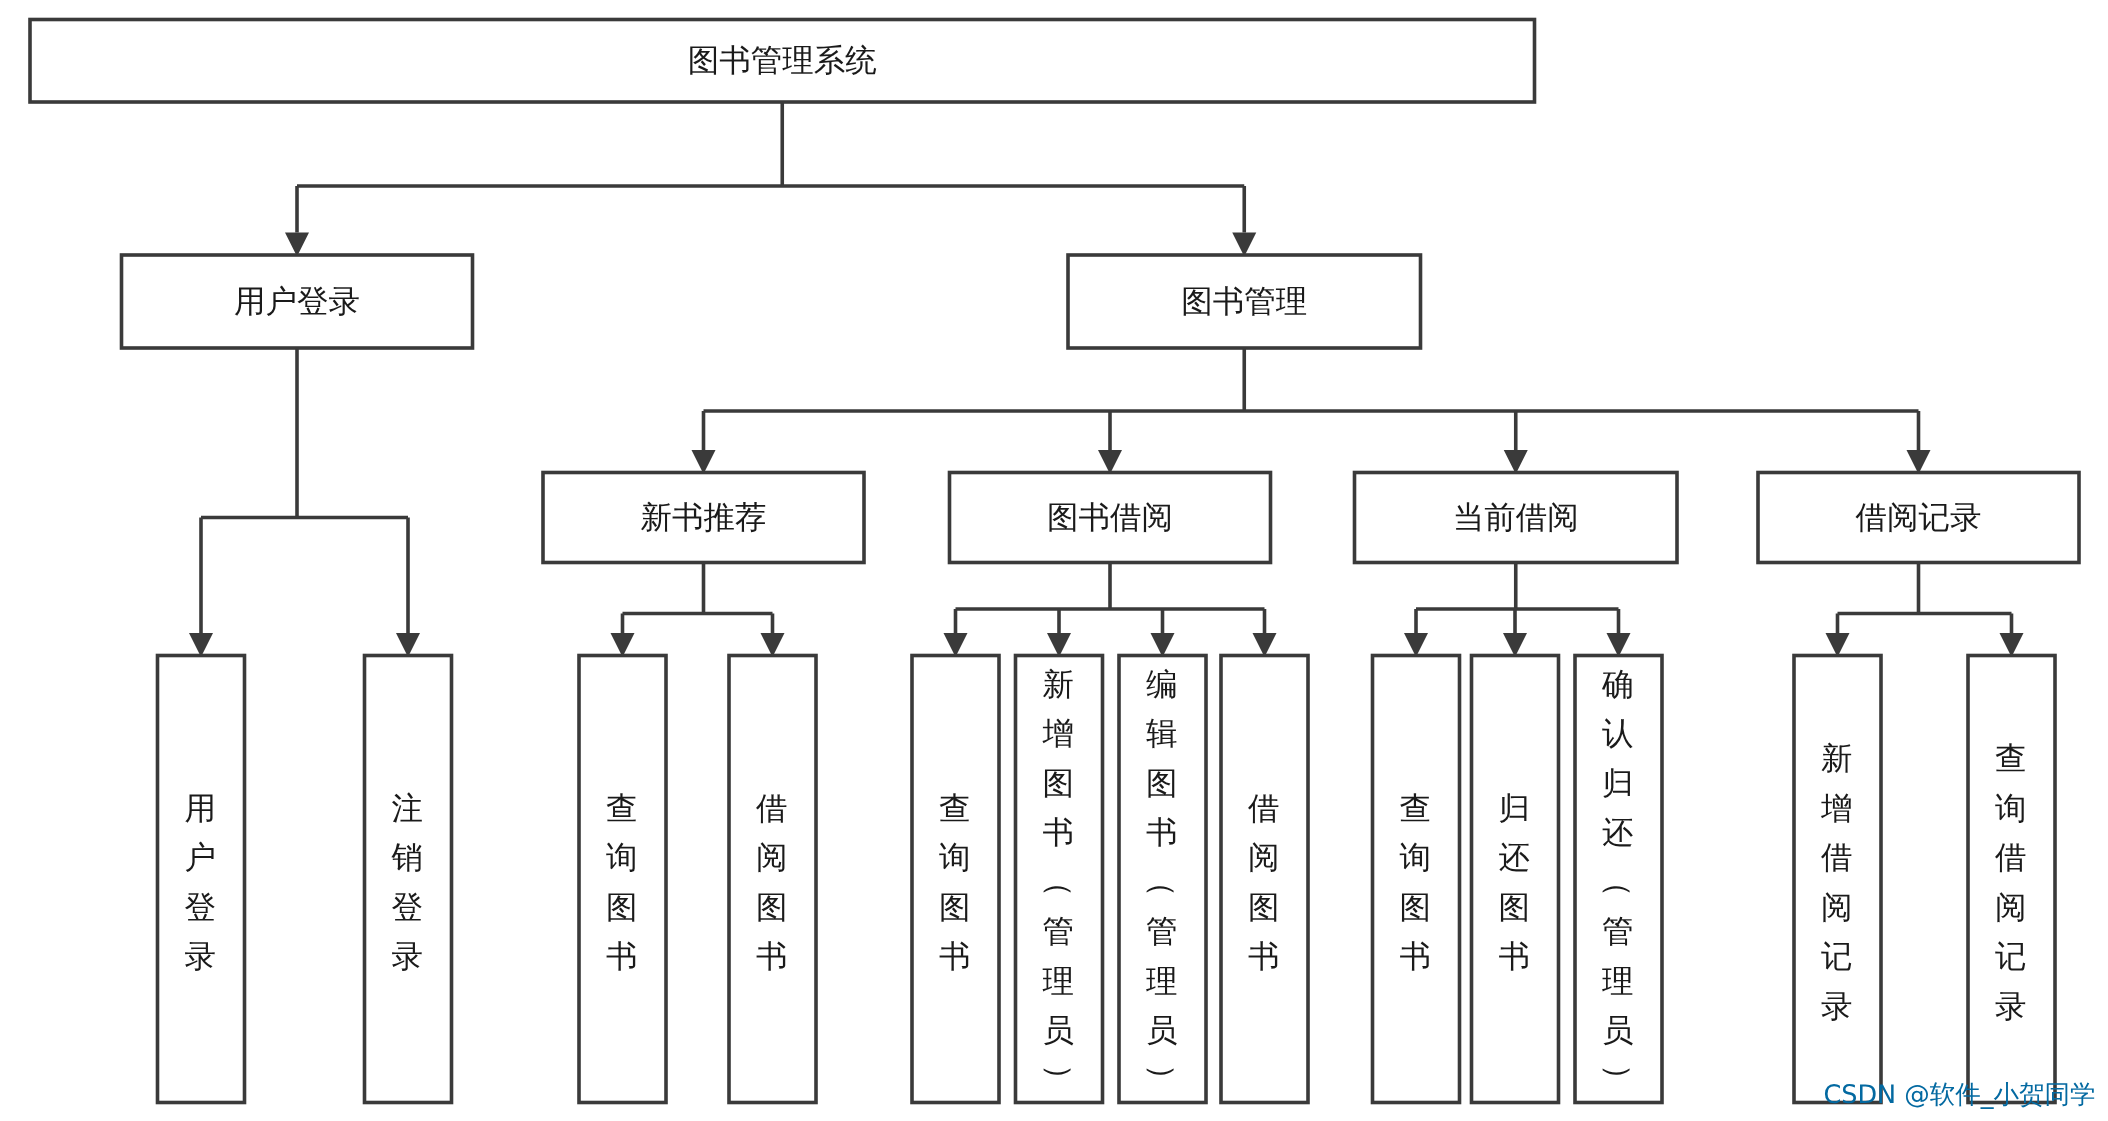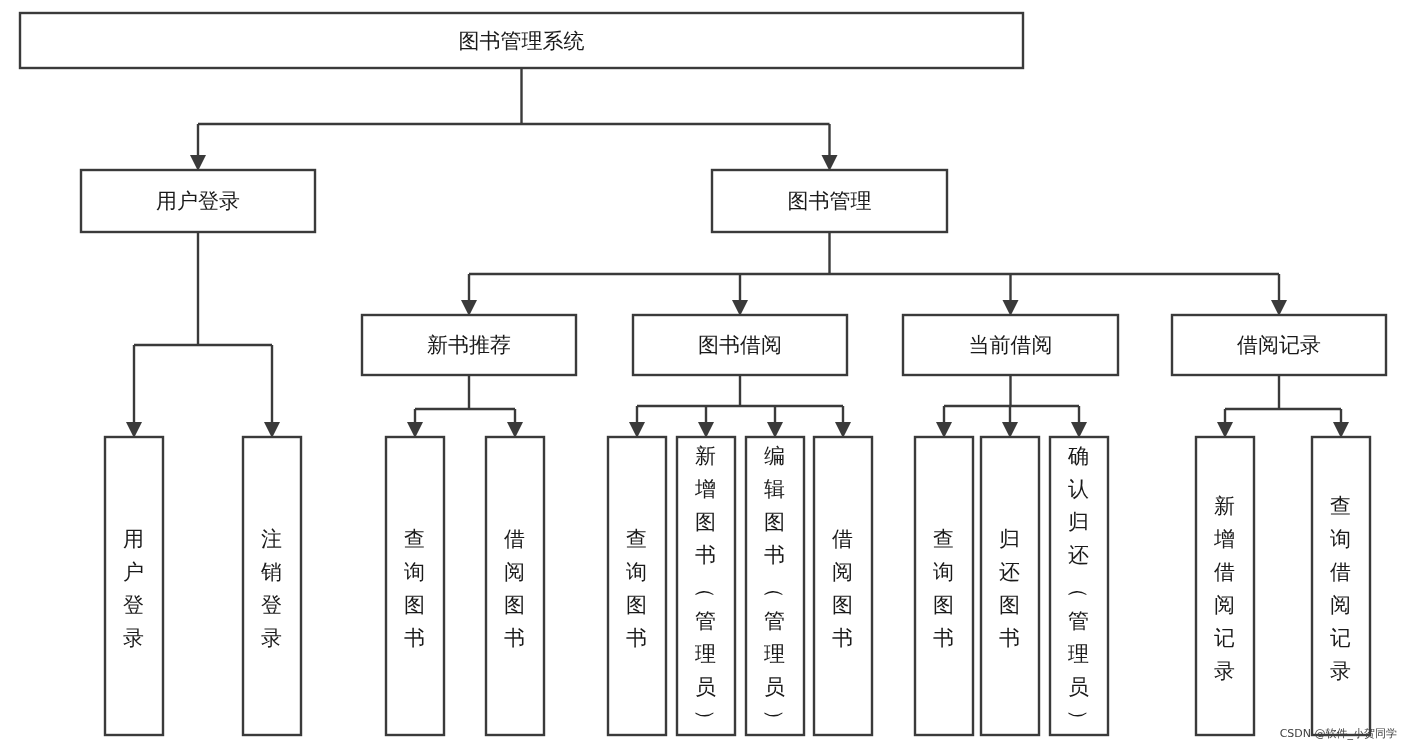--- a/index.html
+++ b/index.html
@@ -52,22 +52,22 @@
   }
   .arrow-head {
     fill: #3a3a3a;
     stroke: none;
   }
   .watermark {
     position: absolute;
     right: 8px;
     bottom: 6px;
     font-family: "DejaVu Sans", "Liberation Sans", sans-serif;
-    font-size: 11px;
-    color: #404040;
+    font-size: 17px;
+    color: #0369a1;
     white-space: nowrap;
     user-select: none;
     pointer-events: none;
   }
 </style>
 </head>
 <body>
 
 <div id="diagram-root">
   <svg class="flow" viewBox="0 0 1405 747" xmlns="http://www.w3.org/2000/svg">

